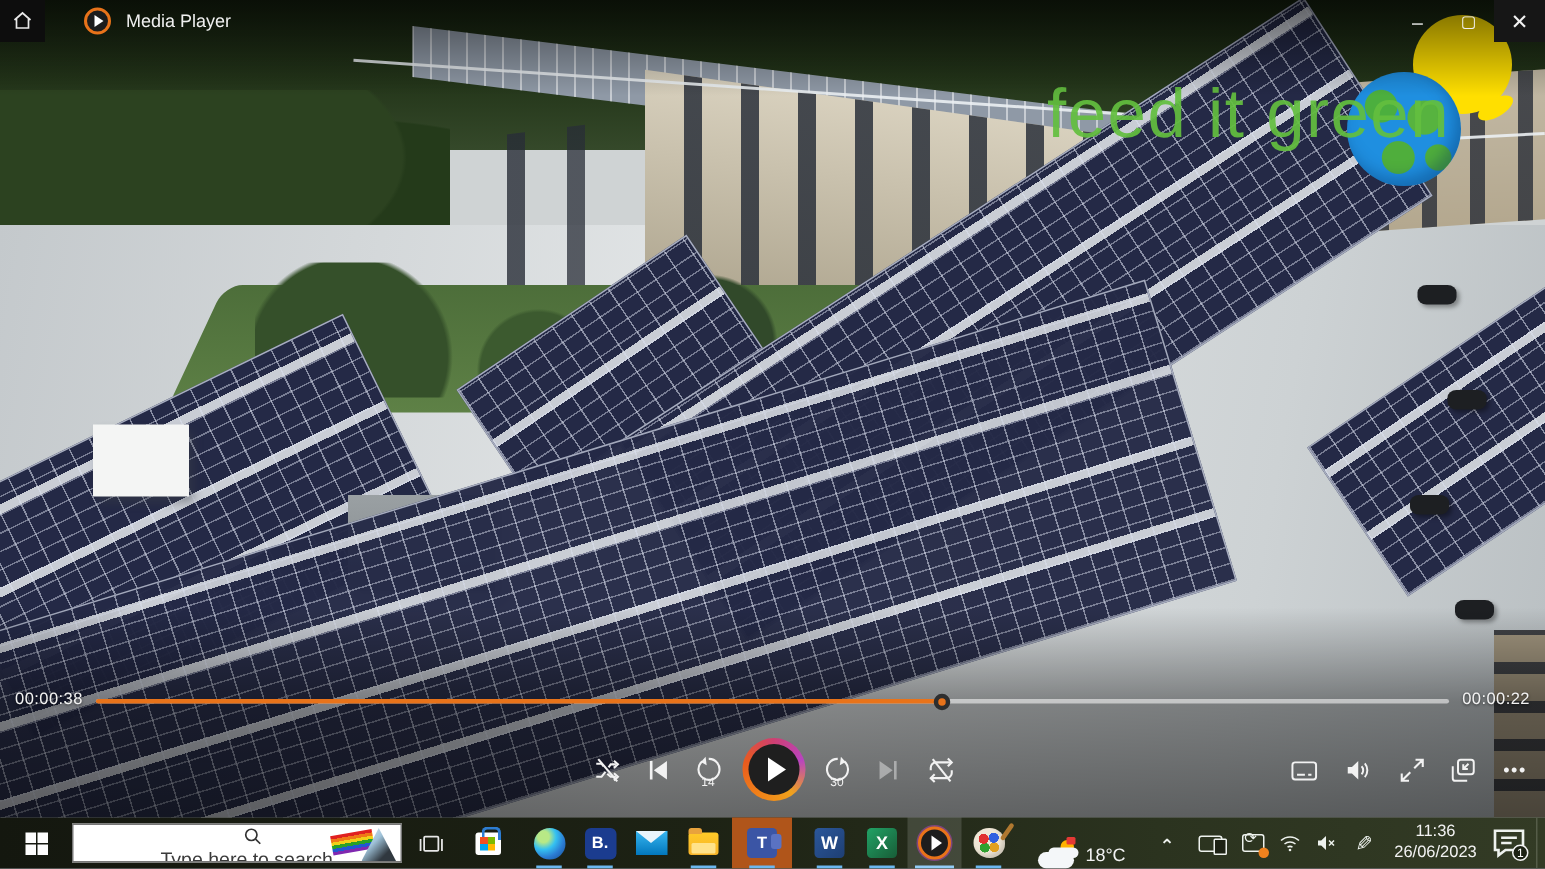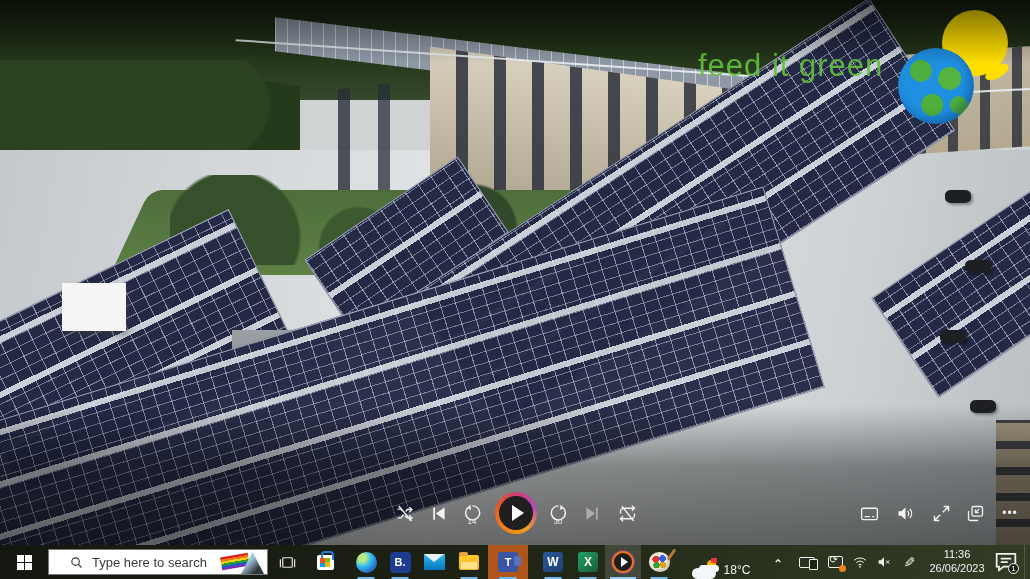--- a/index.html
+++ b/index.html
@@ -56,21 +56,21 @@
   .array-left { left:-50px; top:345px; width:310px; height:165px; transform:rotate(-26deg); transform-origin:0 0; }
   .array-bottom { left:-40px; top:432px; width:840px; height:210px; transform:rotate(-17deg); transform-origin:0 0; opacity:.96; }
   .array-rightedge { left:905px; top:288px; width:290px; height:120px; transform:rotate(-34deg); transform-origin:0 50%; }
   .box1 { left:62px; top:283px; width:64px; height:48px; background:#f4f5f4; box-shadow:3px 4px 6px rgba(60,65,70,.45); }
   .box2 { left:232px; top:330px; width:98px; height:64px; background:linear-gradient(#9aa0a3,#83898c); box-shadow:4px 5px 7px rgba(60,65,70,.4); }
   .bldg-corner { left:996px; top:420px; width:34px; height:125px; background:#a2967f;
     background-image:repeating-linear-gradient(0deg, transparent 0 18px, rgba(40,45,55,.8) 18px 26px); }
   .ballast { position:absolute; width:26px; height:13px; border-radius:6px/5px; background:#1d1f22; box-shadow:2px 2px 3px rgba(0,0,0,.35); }
 
   
-  .watermark-text { position:absolute; left:698px; top:48px; font-size:31px; letter-spacing:1px;
+  .watermark-text { position:absolute; left:698px; top:48px; font-size:46px; letter-spacing:1px;
     color:#63bf3f; opacity:.92; font-weight:normal; }
   .sun { position:absolute; left:942px; top:10px; width:66px; height:66px; border-radius:50%;
     background:#ffdf00; }
   .sun-ray { position:absolute; left:984px; top:66px; width:26px; height:12px; border-radius:50%;
     background:#ffdf00; transform:rotate(-30deg); }
   .earth { position:absolute; left:898px; top:48px; width:76px; height:76px; border-radius:50%;
     background:
       radial-gradient(circle at 30% 30%, #4caf3e 0 14%, transparent 15%),
       radial-gradient(circle at 68% 40%, #57b33f 0 16%, transparent 17%),
       radial-gradient(circle at 45% 75%, #4fae3c 0 15%, transparent 16%),
@@ -121,21 +121,21 @@
   .play-inner::after { content:""; margin-left:3px; border-left:12px solid #fff; border-top:8px solid transparent; border-bottom:8px solid transparent; }
   .skipnum { position:absolute; left:0; right:0; bottom:1px; text-align:center; font-size:8px; color:#f2f2f2; }
 
   
   .taskbar { position:absolute; left:0; top:545px; width:1030px; height:34px;
     background:linear-gradient(90deg,#14170f,#1d2214 45%,#2b331f 75%,#333b25); color:#fff; }
   .start-btn { position:absolute; left:0; top:0; width:48px; height:34px; display:flex; align-items:center; justify-content:center; }
   .win-logo { width:15px; height:15px; display:grid; grid-template-columns:7px 7px; grid-template-rows:7px 7px; gap:1px; }
   .win-logo div { background:#fdfdfd; }
   .search-box { position:absolute; left:48px; top:4px; width:220px; height:26px; background:#fff;
-    border:1px solid #777; display:flex; align-items:center; padding-left:20px; overflow:hidden; }
+    border:1px solid #777; display:flex; align-items:center; padding-left:20px; overflow:hidden;flex-direction:column; }
   .search-box svg { width:15px; height:15px; flex:none; }
   .search-input { border:none; outline:none; font-size:13px; color:#222; width:130px; margin-left:8px;
     font-family:"Liberation Sans","DejaVu Sans",sans-serif; background:transparent; }
   .search-input::placeholder { color:#3a3a3a; }
   .prism { position:absolute; right:2px; top:1px; width:44px; height:24px; }
   .prism-rays { position:absolute; left:0; top:4px; width:28px; height:13px; transform:rotate(-10deg);
     background:linear-gradient(180deg,#e02020 0 17%,#f07818 17% 34%,#f0d018 34% 50%,#28a028 50% 67%,#2058d0 67% 84%,#8028b0 84%); }
   .prism-tri { position:absolute; right:1px; top:1px; width:23px; height:22px;
     clip-path:polygon(50% 0,100% 100%,0 100%);
     background:linear-gradient(135deg,#e8f2f8,#9fc2d8 40%,#30383f 75%); }
@@ -234,21 +234,42 @@
 
       <div class="sun"></div>
       <div class="sun-ray"></div>
       <div class="earth"></div>
       <div class="watermark-text">feed it green</div>
 
       <div class="top-shade"></div>
       <div class="bottom-shade"></div>
     </div>
 
-
+    <div class="titlebar">
+      <div class="home-btn">
+        <svg viewBox="0 0 24 24" fill="none" stroke="currentColor" stroke-width="1.7">
+          <path d="M4 11 12 4l8 7"></path>
+            <path d="M6 10v9h12v-9"></path>
+        </svg>
+      </div>
+      <div class="tb-appicon"></div>
+      <div class="tb-title">Media Player</div>
+      <div class="win-btn btn-min">–</div>
+      <div class="win-btn btn-max">▢</div>
+      <div class="win-btn btn-close">✕</div>
+    </div>
+
+    <div class="seek-row">
+      <div class="time time-elapsed">00:00:38</div>
+      <div class="seek-track">
+        <div class="seek-played" style="width: 62.5%;"></div>
+        <div class="seek-thumb" style="left: 62.5%;"></div>
+      </div>
+      <div class="time time-remaining">00:00:22</div>
+    </div>
 
     <div class="controls-row">
 
       <div class="pbtn" style="left:390px">
         <svg viewBox="0 0 24 24" fill="none" stroke="currentColor" stroke-width="1.6">
           <path d="M4 17h4l3-3.8M13.4 9.8 15 7.5h4M4 7h4l1.6 2M12.4 14.6 15 17h4"></path>
           <path d="M17.5 4.8 20.5 7.5 17.5 10.2M17.5 14.3 20.5 17 17.5 19.7"></path>
           <path d="M5.5 3.5 20 20.5"></path>
         </svg>
       </div>

